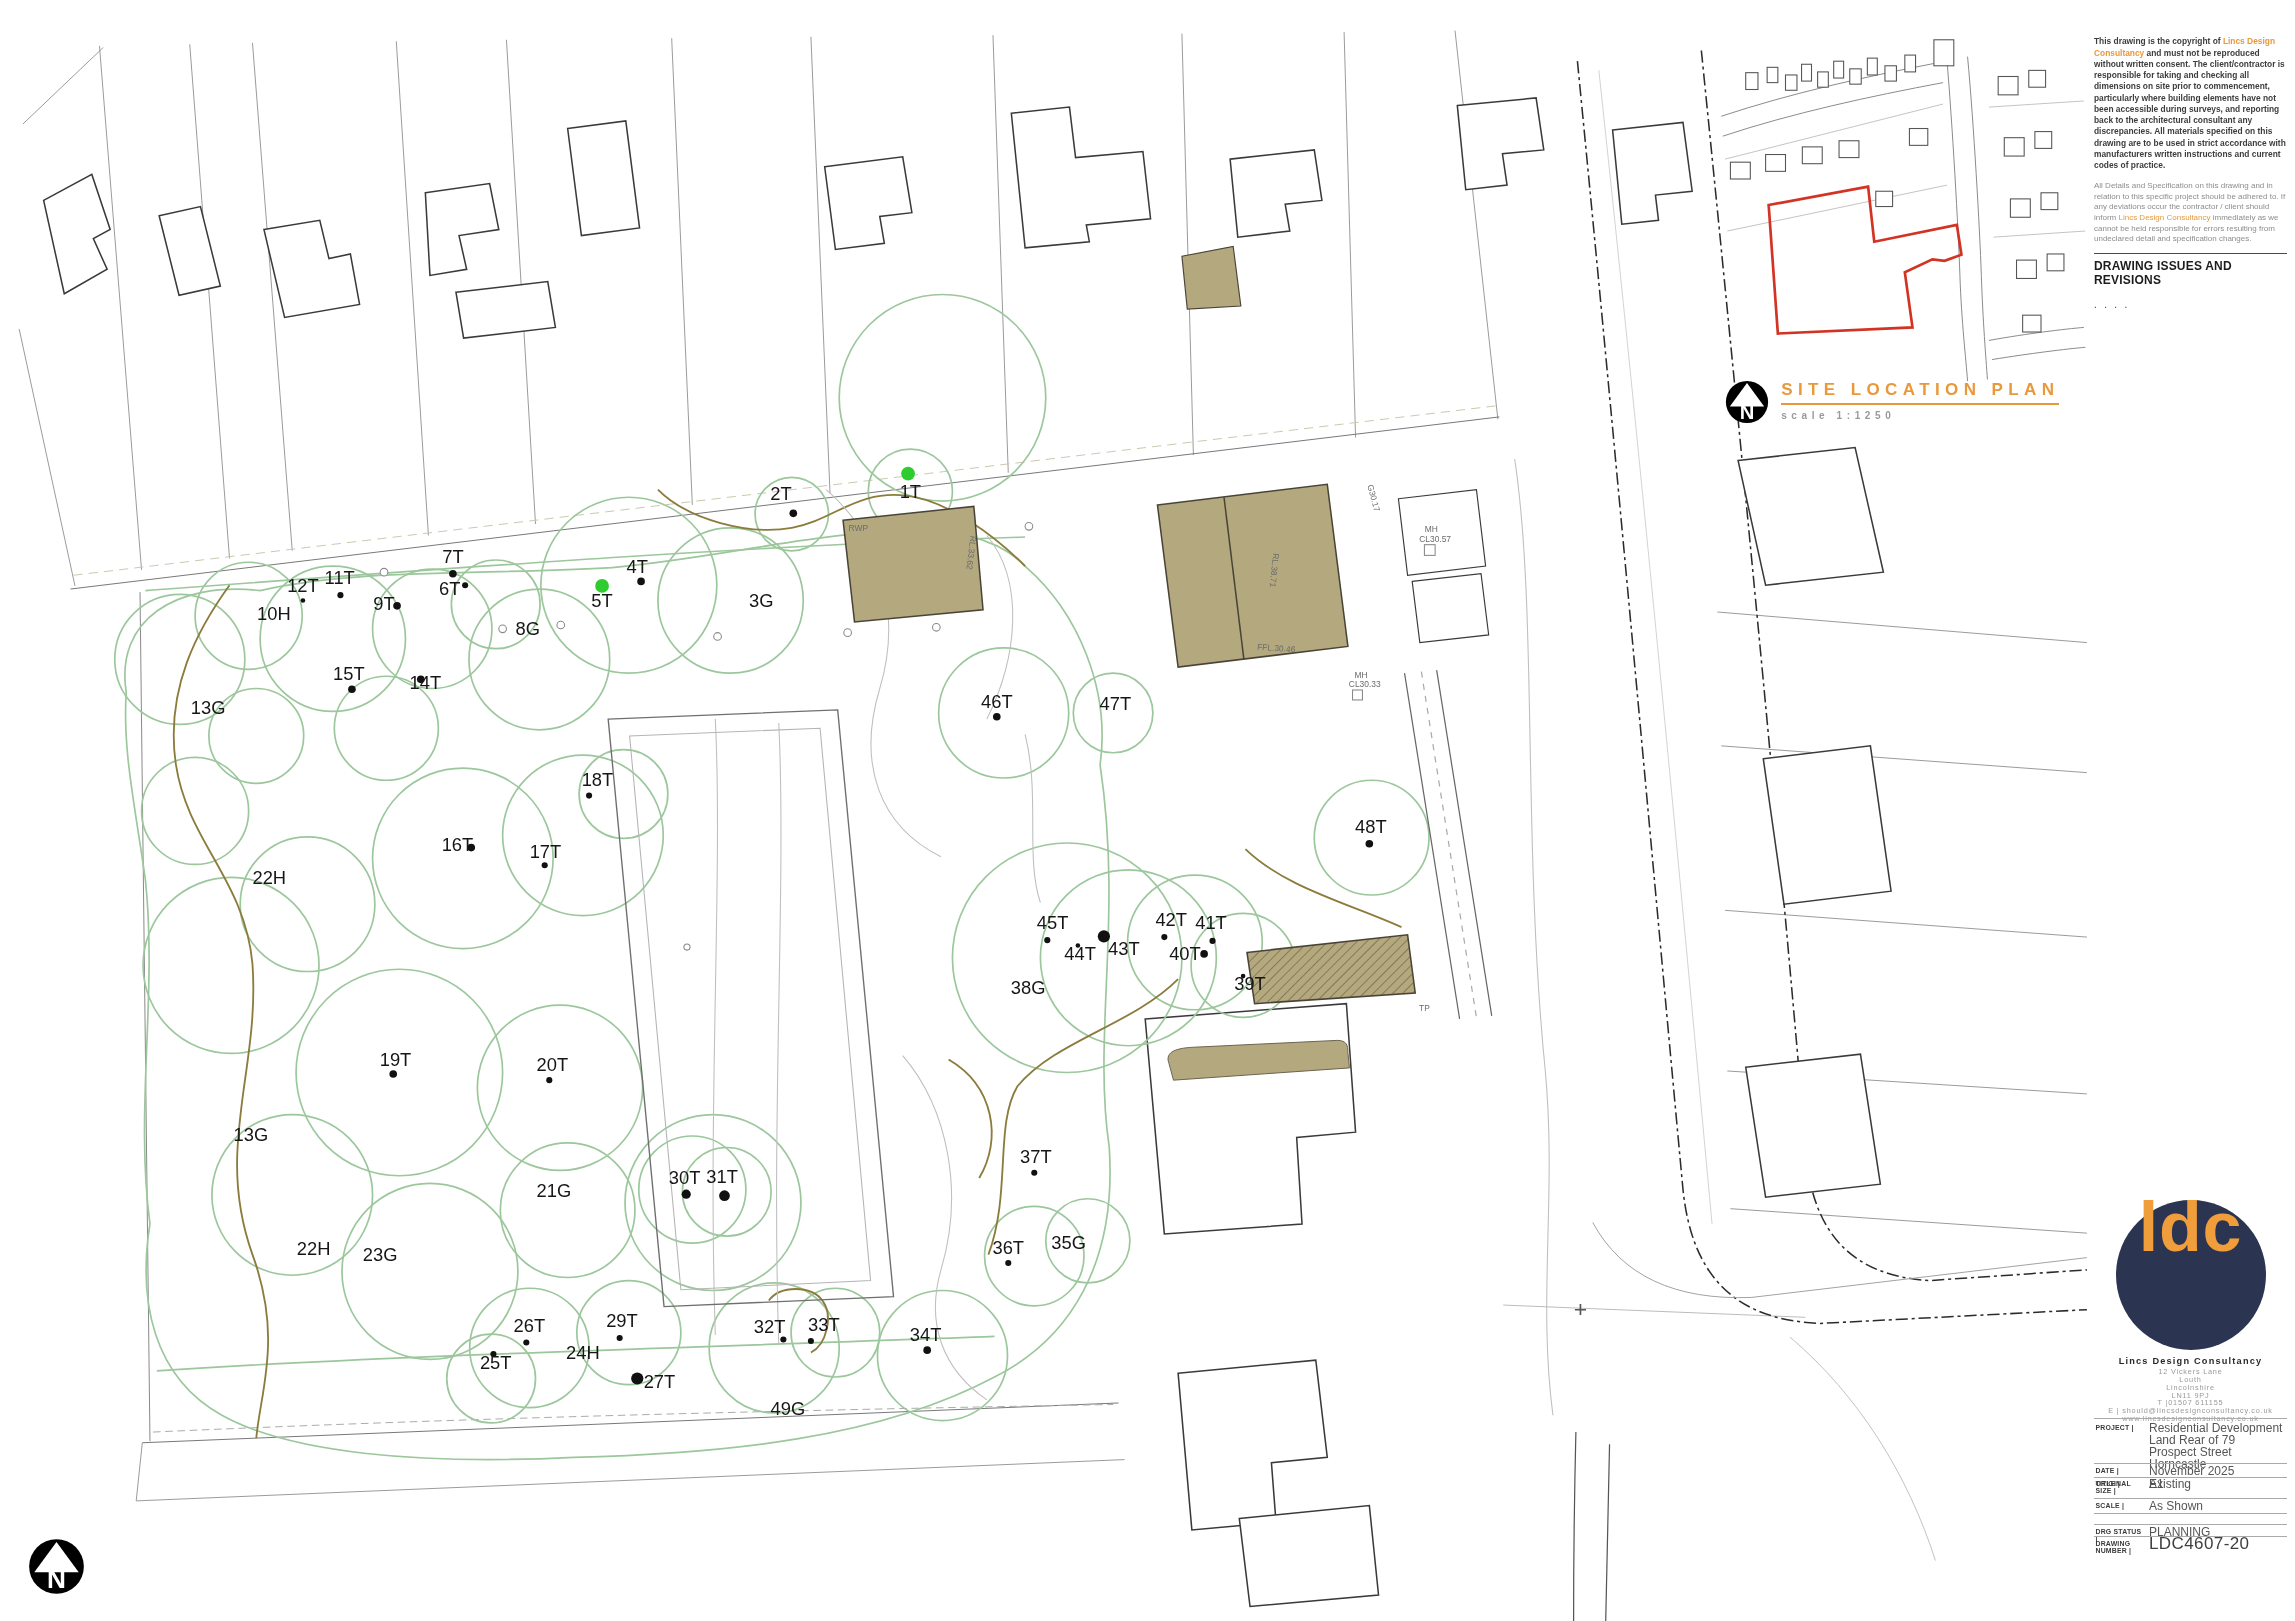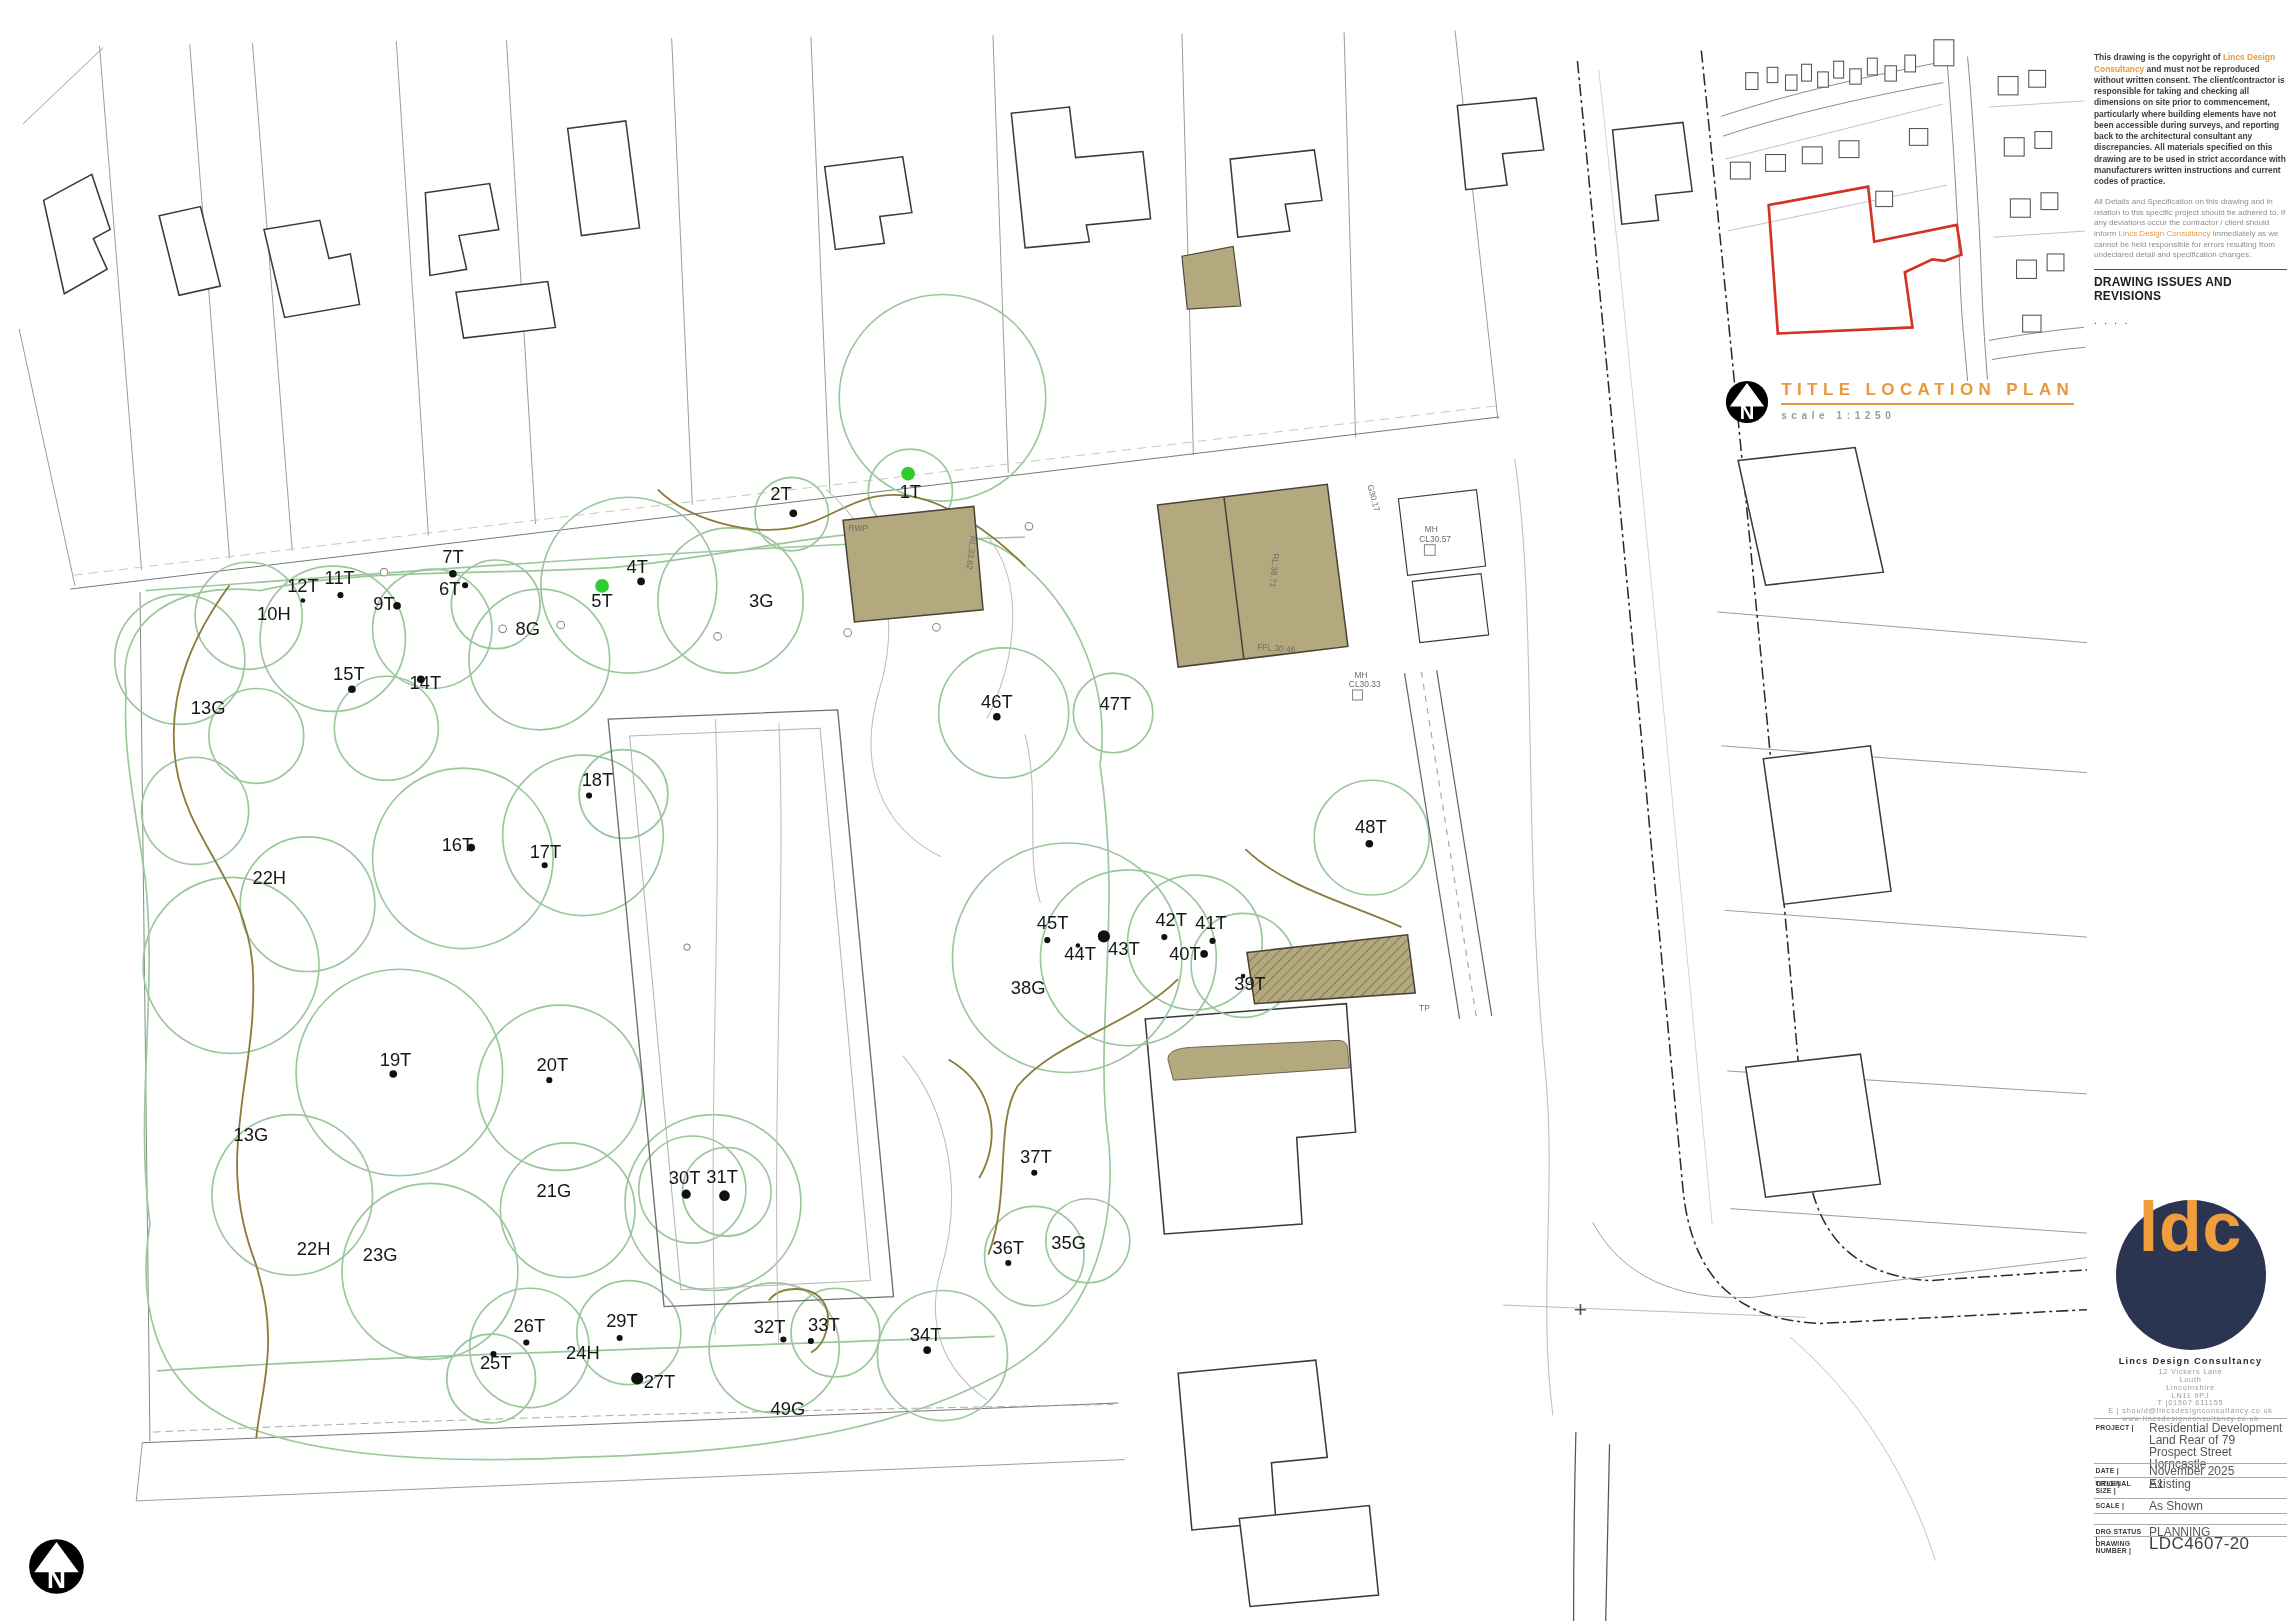--- a/index.html
+++ b/index.html
@@ -20,21 +20,21 @@
   .pt-text .pt-scale{font-weight:bold;color:#9a9a9a;margin-top:4.6px;white-space:nowrap;}
   #main-title{left:27.5px;top:1538px;}
   #main-title .pt-label{font-size:20.7px;letter-spacing:6.9px;}
   #main-title .pt-scale{font-size:12.2px;letter-spacing:6.1px;}
   #inset-title{left:1725px;top:380px;}
   #inset-title .pt-label{font-size:17px;letter-spacing:5.4px;}
   #inset-title .pt-scale{font-size:10px;letter-spacing:4.6px;}
 
   
   .titleblock{position:absolute;left:2094px;top:0;width:193px;height:1621px;font-family:"Liberation Sans",sans-serif;}
-  .tb-top{position:absolute;top:44px;left:0;width:100%;}
+  .tb-top{position:absolute;top:28px;left:0;width:100%;}
   .tb-note1{font-size:8.4px;font-weight:bold;color:#3d3d3d;line-height:1.34;}
   .brand{color:#E8993B;}
   .tb-note2{font-size:8px;color:#8d8d8d;line-height:1.32;margin-top:10px;}
   .tb-hr{border:none;border-top:1.5px solid #4a4a4a;margin:7.7px 0 5.4px 0;}
   .tb-rev-h{font-size:12px;font-weight:bold;color:#1d1d1d;letter-spacing:0.2px;}
   .tb-rev-dots{font-size:10px;color:#444;margin-top:12.2px;letter-spacing:2.3px;}
   .tb-logo{position:absolute;top:1200px;left:50%;transform:translateX(-50%);
            width:150px;height:150px;border-radius:50%;background:#2B3450;
            display:flex;align-items:flex-start;justify-content:center;}
   .tb-logo span{color:#F09D3C;font-size:70px;font-weight:bold;letter-spacing:0.8px;line-height:1;margin-top:-7.7px;}
@@ -384,21 +384,21 @@
     </svg>
   </div>
 
   <div class="plan-title" id="inset-title">
     <svg class="north" width="44" height="44" viewBox="0 0 100 100">
       <circle cx="50" cy="50" r="48" fill="#000"></circle>
       <polygon points="50,7 89,60 11,60" fill="#fff"></polygon>
       <text x="50" y="88" text-anchor="middle" font-size="46" font-weight="bold" fill="#fff">N</text>
     </svg>
     <div class="pt-text">
-      <div class="pt-label">TITLE LOCATION PLAN</div>
+      <div class="pt-label">SITE LOCATION PLAN</div>
       <div class="pt-scale">scale 1:1250</div>
     </div>
   </div>
 
   <aside class="titleblock">
 
     <div class="tb-top">
       <p class="tb-note1"><span>This drawing is the copyright of </span><span class="brand">Lincs Design Consultancy</span><span> and must not be reproduced without written consent. The client/contractor is responsible for taking and checking all dimensions on site prior to commencement, particularly where building elements have not been accessible during surveys, and reporting back to the architectural consultant any discrepancies. All materials specified on this drawing are to be used in strict accordance with manufacturers written instructions and current codes of practice.</span></p>
       <p class="tb-note2"><span>All Details and Specification on this drawing and in relation to this specific project should be adhered to. If any deviations occur the contractor / client should inform </span><span class="brand">Lincs Design Consultancy</span><span> immediately as we cannot be held responsible for errors resulting from undeclared detail and specification changes.</span></p>
       <hr class="tb-hr">

